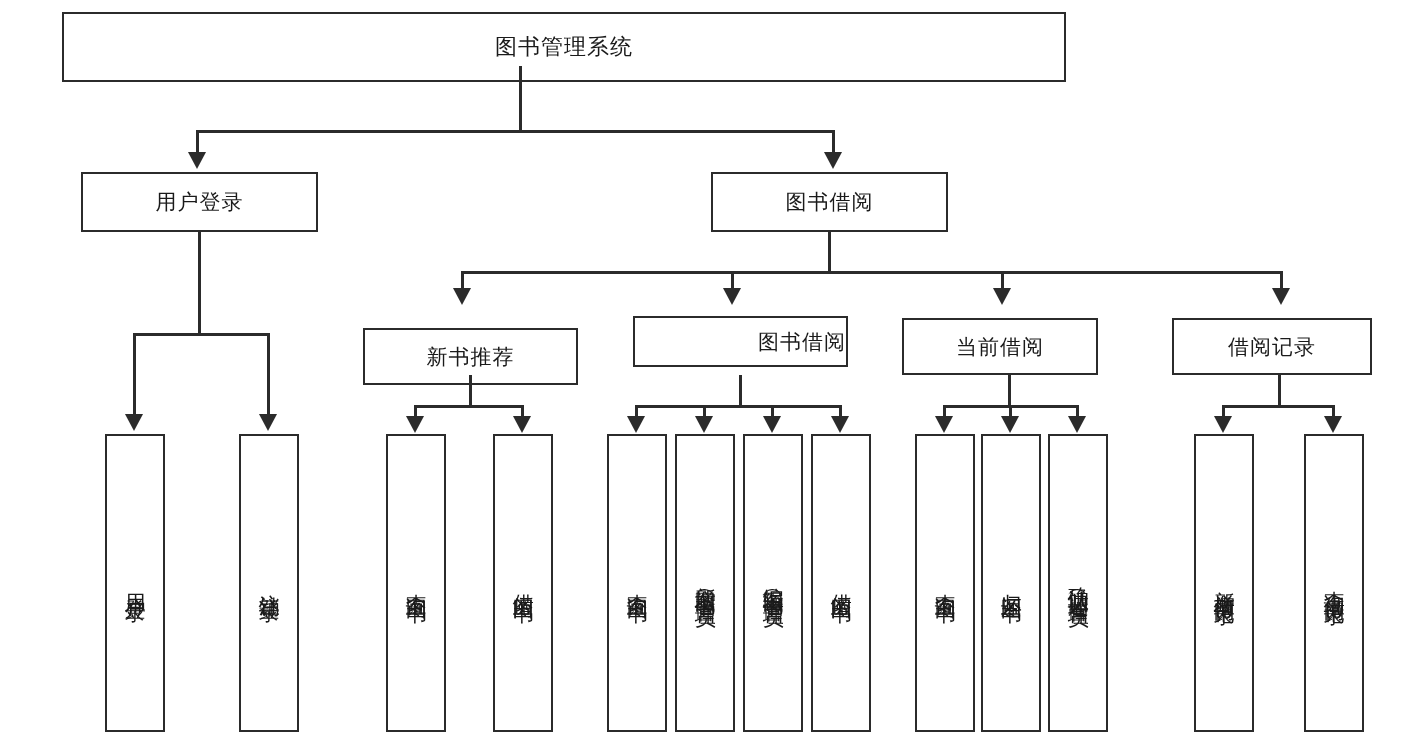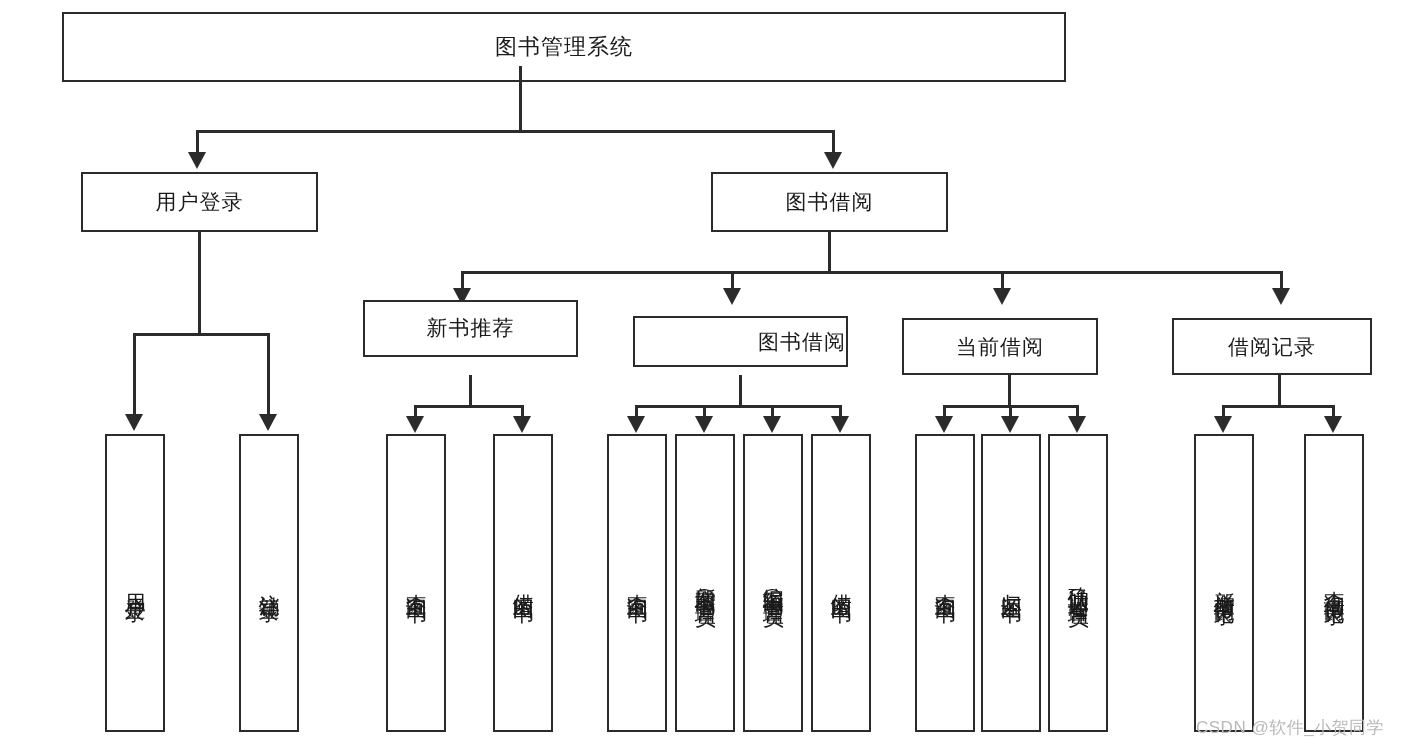--- a/index.html
+++ b/index.html
@@ -115,21 +115,21 @@
   <div class="hline" style="left:461px; top:271px; width:822px;"></div>
   <div class="vline" style="left:461px; top:271px; height:22px;"></div>
   <div class="arrow" style="left:453px; top:288px;"></div>
   <div class="vline" style="left:731px; top:271px; height:22px;"></div>
   <div class="arrow" style="left:723px; top:288px;"></div>
   <div class="vline" style="left:1001px; top:271px; height:22px;"></div>
   <div class="arrow" style="left:993px; top:288px;"></div>
   <div class="vline" style="left:1280px; top:271px; height:22px;"></div>
   <div class="arrow" style="left:1272px; top:288px;"></div>
 
-  <div class="node h" style="left:363px; top:300px; width:215px; height:57px;font-family:Liberation Serif, serif;">
+  <div class="node h" style="left:363px; top:328px; width:215px; height:57px;">
     <span>新书推荐</span>
   </div>
   <div class="node h" style="left:633px; top:316px; width:215px; height:51px;justify-content:flex-end;">
     <span>图书借阅</span>
   </div>
   <div class="node h" style="left:902px; top:318px; width:196px; height:57px;">
     <span>当前借阅</span>
   </div>
   <div class="node h" style="left:1172px; top:318px; width:200px; height:57px;">
     <span>借阅记录</span>
@@ -206,15 +206,14 @@
     <span class="vtext">确认归还（管理员）</span>
   </div>
 
   <div class="node v" style="left:1194px; top:434px; width:60px; height:298px;">
     <span class="vtext">新增借阅记录</span>
   </div>
   <div class="node v" style="left:1304px; top:434px; width:60px; height:298px;">
     <span class="vtext">查询借阅记录</span>
   </div>
 
-  <div class="watermark" style="left:1196px; top:716px;">CSDN @软件_小贺同学</div>
 
 </div>
 
 </body></html>

